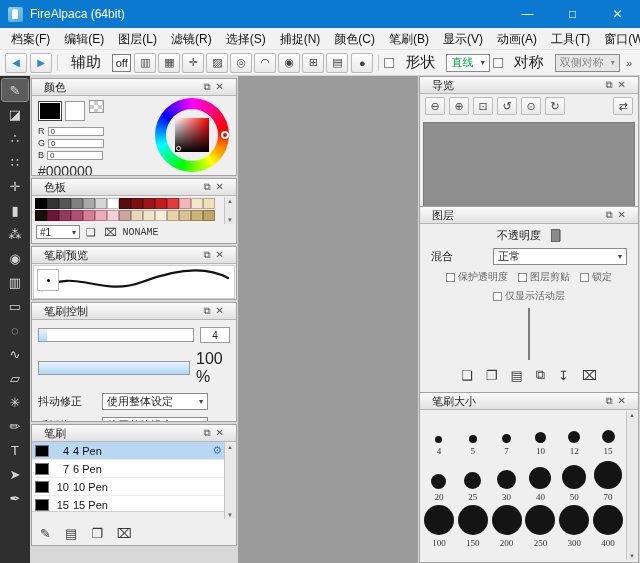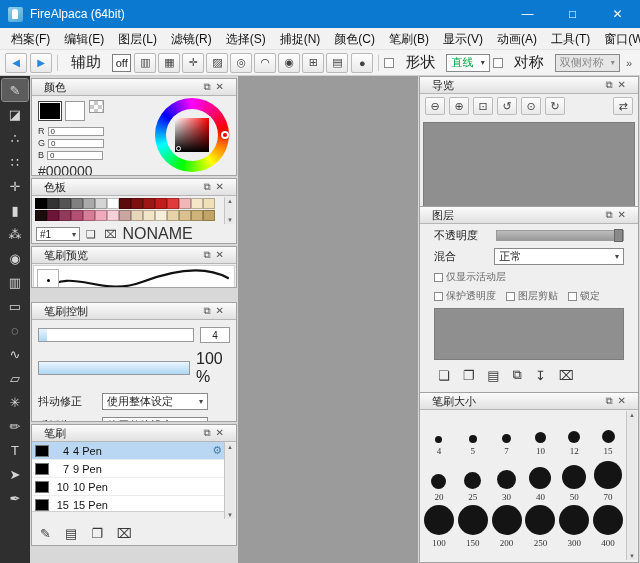--- a/index.html
+++ b/index.html
@@ -66,21 +66,21 @@
   .hue-dot { position:absolute; right:0px; top:33px; width:8px; height:8px; border-radius:50%; background:#f00; border:2px solid #fff; box-shadow:0 0 2px rgba(0,0,0,.7); }
   .sv-dot { position:absolute; left:21px; bottom:21px; width:5px; height:5px; border-radius:50%; background:#000; border:1px solid #fff; }
 
   
   .pal-top { position:relative; height:28px; }
   #swatches { position:absolute; left:3px; top:2px; width:182px; display:flex; flex-wrap:wrap; }
   .sw { width:12px; height:11px; margin:0 0 1px 0; outline:1px solid rgba(0,0,0,.25); outline-offset:-1px; }
   .pal-footer { display:flex; align-items:center; gap:6px; padding:1px 4px; }
   .select.small { height:14px; width:44px; font-size:10px; padding:0 3px; }
   .pf-icon { font-size:11px; color:#444; }
-  .noname { font-size:16px; color:#333; }
+  .noname { font-size:10px; color:#333;font-family:Liberation Mono, monospace; }
 
   
   .vscroll { position:absolute; width:11px; background:#e9e9e9; border-left:1px solid #c4c4c4; display:flex; flex-direction:column; justify-content:space-between; align-items:center; font-size:6px; color:#666; padding:1px 0; }
 
   
   .preview-body { position:relative; height:34px; margin:1px; background:#fff; border:1px solid #cfcfcf; }
   .tip-box { position:absolute; left:3px; top:3px; width:22px; height:22px; background:#fff; border:1px solid #b5b5b5; }
   .tip-dot { position:absolute; left:9px; top:9px; width:3px; height:3px; border-radius:50%; background:#000; }
 
   
@@ -104,21 +104,21 @@
   .brush-scroll { top:18px; bottom:26px; right:1px; }
   .brush-footer { position:absolute; left:0; right:0; bottom:0; height:24px; display:flex; align-items:center; gap:14px; padding:0 8px; background:#efefef; }
   .bf-icon { font-size:13px; color:#3a3a3a; }
 
   
   .nav-icons { display:flex; align-items:center; gap:4px; padding:3px 5px; height:24px; }
   .nav-icon { width:20px; height:18px; border:1px solid #bbb; background:linear-gradient(#fdfdfd,#e9e9e9); border-radius:2px; display:flex; align-items:center; justify-content:center; font-size:11px; color:#444; }
   .nav-preview { position:absolute; left:3px; right:3px; top:45px; bottom:3px; background:#8f8f8f; border:1px solid #7c7c7c; }
 
   
-  .layer-body { padding:4px 14px; display:flex; flex-direction:column; gap:5px; position:relative; height:165px; }
+  .layer-body { padding:4px 5px; display:flex; flex-direction:column; gap:5px; position:relative; height:165px;align-items:center; }
   .lrow { display:flex; align-items:center; gap:6px; }
   .llabel { font-size:11px; color:#222; width:56px; white-space:nowrap; }
   .lslider { position:relative; flex:1; height:11px; background:#cfcfcf; border:1px solid #9a9a9a; }
   .lfill { position:absolute; left:0; top:0; bottom:0; width:100%; background:linear-gradient(#bdbdbd,#9a9a9a); }
   .lhandle { position:absolute; right:0; top:-2px; bottom:-2px; width:9px; background:#8a8a8a; border:1px solid #666; }
   .select.blend { width:134px; height:17px; }
   .opt-row { display:flex; align-items:center; gap:10px; }
   .opt { display:flex; align-items:center; gap:3px; font-size:10px; color:#666; white-space:nowrap; }
   .opt .cb { width:9px; height:9px; }
   .layer-thumb { height:55px; background:#8f8f8f; border:1px solid #7c7c7c; }
@@ -316,21 +316,21 @@
           <span class="caret">▾</span>
         </div>
         <div id="palette-footer-icons" style="display:flex;gap:8px;">
             <span class="pf-icon">❏</span>
             <span class="pf-icon">⌧</span>
           </div>
         <span class="noname">NONAME</span>
       </div>
     </div>
 
-    <div class="panel" style="top:170px;height:42px;">
+    <div class="panel" style="top:170px;height:54px;">
       <div class="panel-title">
         <span>笔刷预览</span>
         <span class="spacer"></span>
         <span class="pt-icon">⧉</span>
         <span class="pt-icon">✕</span>
       </div>
       <div class="preview-body">
         <svg width="100%" height="100%" viewBox="0 0 200 32" preserveAspectRatio="none">
           <path d="M8 24 C 40 0, 66 32, 108 16 S 176 2, 194 12" fill="none" stroke="#111" stroke-width="2.2" stroke-linecap="round"></path>
         </svg>
@@ -387,21 +387,21 @@
       <div class="brush-list" id="brush-list">
           <div class="brush-row selected">
             <span class="chip" style="background: rgb(0, 0, 0);"></span>
             <span class="bsize">4</span>
             <span class="bname">4 Pen</span>
             <span class="gear">⚙</span>
           </div>
           <div class="brush-row">
             <span class="chip" style="background: rgb(0, 0, 0);"></span>
             <span class="bsize">7</span>
-            <span class="bname">9 Pen</span>
+            <span class="bname">6 Pen</span>
           </div>
           <div class="brush-row">
             <span class="chip" style="background: rgb(0, 0, 0);"></span>
             <span class="bsize">10</span>
             <span class="bname">10 Pen</span>
           </div>
           <div class="brush-row">
             <span class="chip" style="background: rgb(0, 0, 0);"></span>
             <span class="bsize">15</span>
             <span class="bname">15 Pen</span>
@@ -455,41 +455,41 @@
               <div class="lfill"></div>
               <div class="lhandle"></div>
             </div>
         </div>
         <div class="lrow">
           <span class="llabel">混合</span>
           <div class="select blend">
             <span>正常</span>
             <span class="caret">▾</span>
           </div>
-        </div>
-        <div class="opt-row">
-          <span class="opt">
-              <span class="cb"></span>
-              <span>仅显示活动层</span>
-            </span>
         </div>
         <div class="opt-row">
           <span class="opt">
               <span class="cb"></span>
               <span>保护透明度</span>
             </span>
           <span class="opt">
               <span class="cb"></span>
               <span>图层剪贴</span>
             </span>
           <span class="opt">
               <span class="cb"></span>
               <span>锁定</span>
             </span>
         </div>
+        <div class="opt-row">
+          <span class="opt">
+              <span class="cb"></span>
+              <span>仅显示活动层</span>
+            </span>
+        </div>
         <div class="layer-thumb"></div>
         <div class="layer-icons" id="layer-icons">
             <span class="li-icon">❏</span>
             <span class="li-icon">❐</span>
             <span class="li-icon">▤</span>
             <span class="li-icon">⧉</span>
             <span class="li-icon">↧</span>
             <span class="li-icon">⌧</span>
           </div>
       </div>

